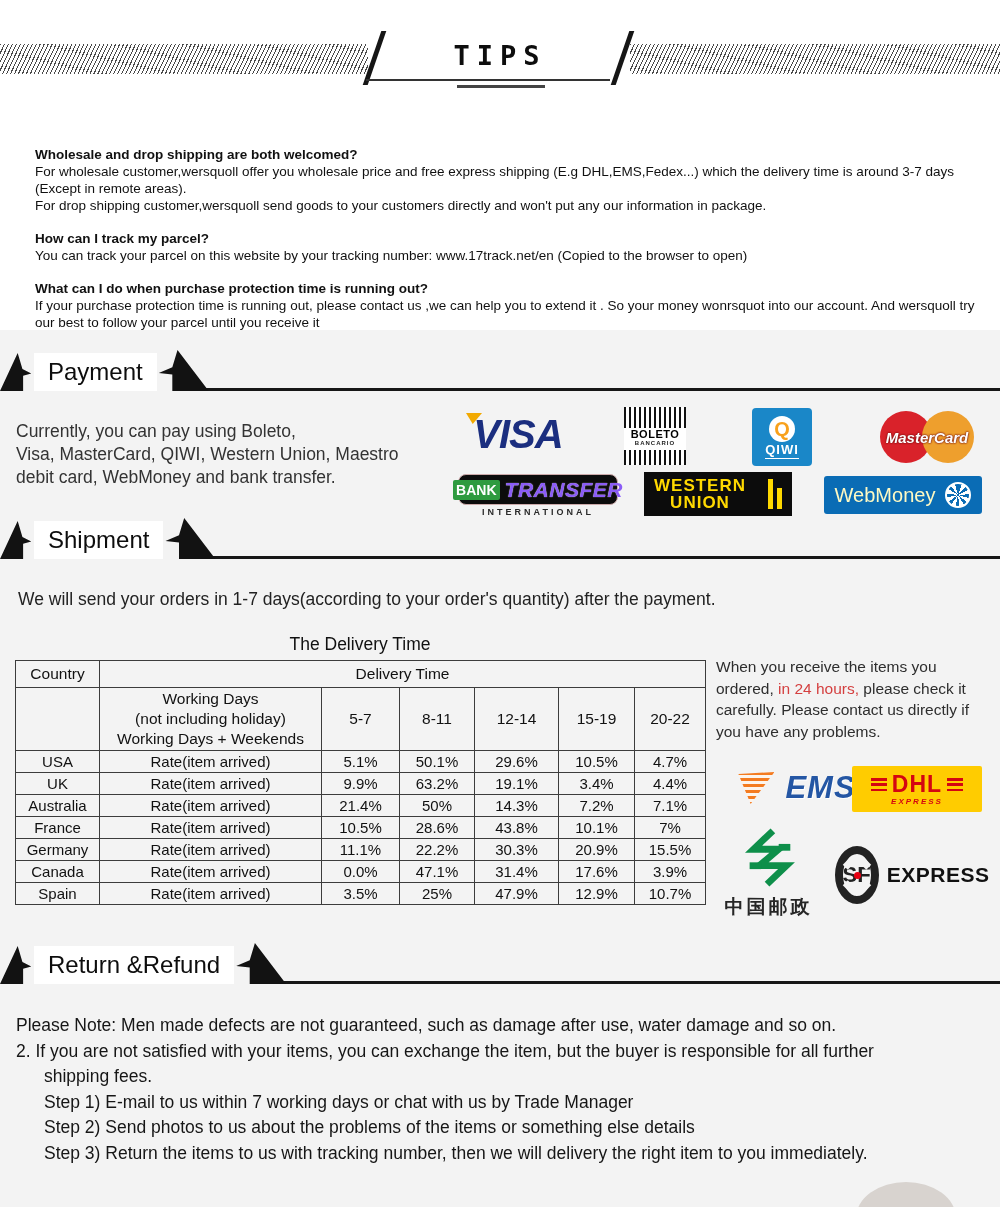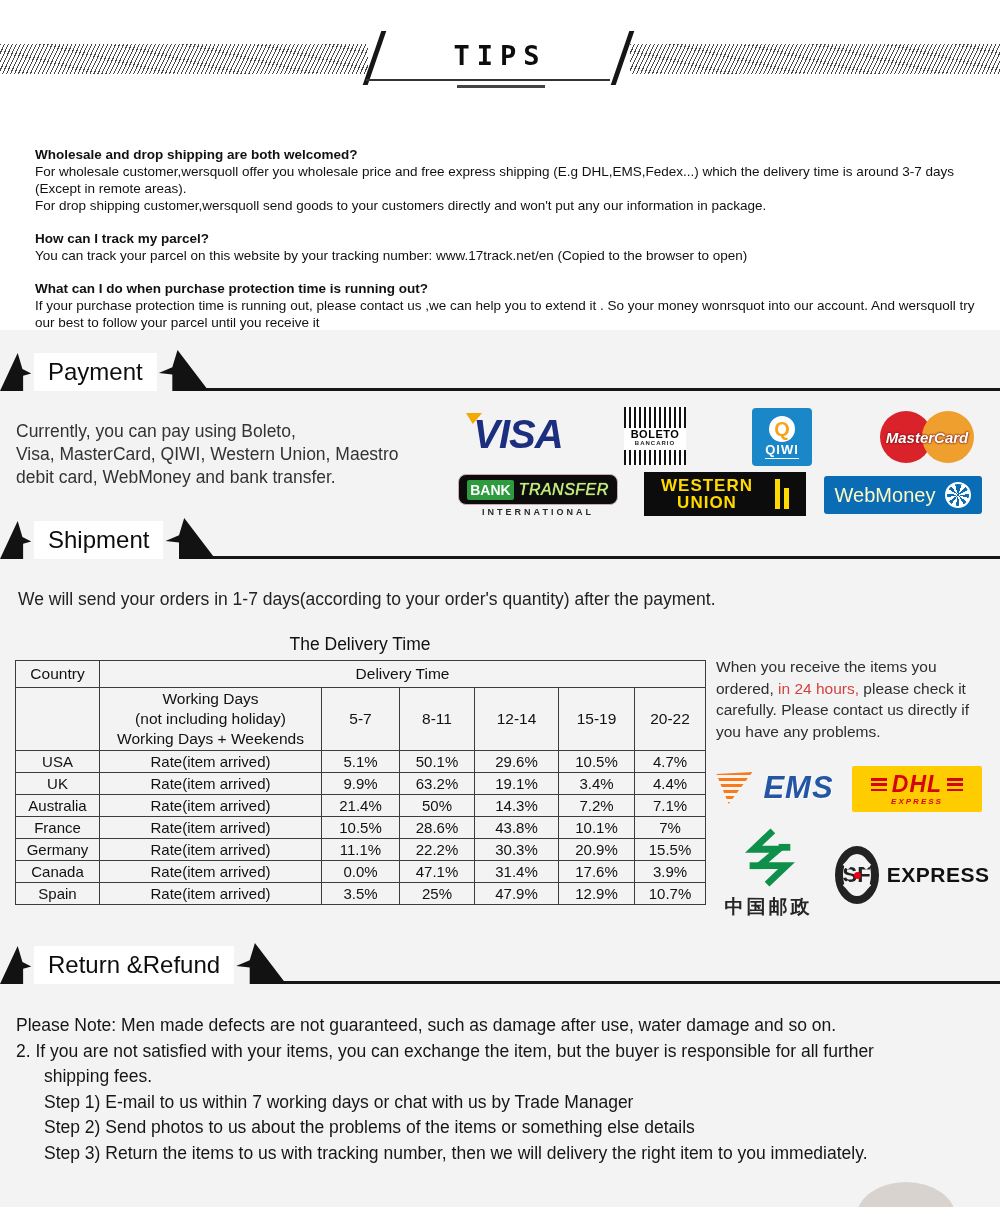--- a/index.html
+++ b/index.html
@@ -77,26 +77,26 @@
   .mc-red { left:0; background:#d9222a; }
   .mc-org { right:0; background:#ee9f2d; }
   .mc-word { position:relative; color:#fff; font-weight:bold; font-style:italic;
     font-size:15px; text-shadow:0 0 2px #7a1010, 0 0 2px #7a1010; }
   
   .bank { left:458px; top:474px; width:160px; height:44px; display:block; }
   .bank-box { height:29px; background:#0c0c0c; border-radius:8px; display:flex;
     align-items:center; justify-content:center; gap:5px; border:1px solid #caa; }
   .bank-w1 { color:#fff; background:#2e9b3f; padding:0 3px; font-weight:bold;
     font-size:14px; line-height:20px; border-radius:2px; }
-  .bank-w2 { color:#bef264; font-weight:normal; font-style:italic; font-size:16px;
+  .bank-w2 { color:#8b5cf6; font-weight:bold; font-style:italic; font-size:21px;
     letter-spacing:0.5px; text-shadow:0 0 1px #fff; }
   .bank-int { text-align:center; font-size:9px; font-weight:bold; letter-spacing:3px;
     color:#2a2a2a; margin-top:2px; }
   
-  .wu { left:644px; top:472px; width:162px; height:44px; background:#0c0c0c; gap:22px; }
+  .wu { left:644px; top:472px; width:148px; height:44px; background:#0c0c0c; gap:22px; }
   .wu-words { text-align:center; color:#ffd900; font-weight:bold; font-size:17px;
     line-height:17px; letter-spacing:1px; }
   .wu-bars { display:flex; gap:4px; align-items:flex-end; height:30px; }
   .wu-bar1 { width:5px; height:30px; background:#ffd900; }
   .wu-bar2 { width:5px; height:21px; background:#ffd900; }
   
   .wm { left:824px; top:476px; width:158px; height:38px; background:#0a6cb5;
     border-radius:3px; gap:10px; }
   .wm-word { color:#fef9c3; font-size:20px; }
   .wm-globe { width:26px; height:26px; border-radius:50%; background:#fff;
@@ -111,32 +111,32 @@
   table.dlv td { border:1.5px solid #3c3c3c; text-align:center; padding:0; overflow:hidden; }
   table.dlv .h1 td { height:26px; font-size:15.5px; }
   table.dlv .h2 td { height:62px; font-size:15.5px; }
   table.dlv .dr td { height:21px; }
   td.cell-left { text-align:left; padding-left:8px; }
   td.wd { text-align:left; padding-left:10px; white-space:pre-line; line-height:20px; font-size:15px; }
 
   .ship-note { left:716px; top:656px; width:282px; font-size:15.5px; line-height:21.5px; color:#2e2e2e; }
 
   
-  .ems { left:710px; top:768px; width:130px; height:40px; gap:11px; }
+  .ems { left:732px; top:768px; width:130px; height:40px; gap:11px; }
   .ems-flag { width:36px; height:32px;
     background:repeating-linear-gradient(180deg,#f47b20 0 3.5px,#fdf4ec 3.5px 6px);
     clip-path:polygon(0 6%, 100% 0, 34% 100%); }
   .ems-word { color:#2456a4; font-weight:bold; font-style:italic; font-size:31px;
     letter-spacing:1px; text-shadow:1px 1px 0 #fff; }
   .dhl { left:852px; top:766px; width:130px; height:46px; background:#ffcc00;
     border-radius:2px; flex-direction:column; }
   .dhl-row { display:flex; align-items:center; gap:5px; }
   .dhl-stripes { width:16px; height:13px;
     background:repeating-linear-gradient(180deg,#d40511 0 3px,transparent 3px 5.5px); }
-  .dhl-word { color:#d40511; font-weight:bold; font-style:italic; font-size:23px;
+  .dhl-word { color:#d40511; font-weight:bold; font-size:23px;
     letter-spacing:1px; line-height:23px; }
   .dhl-sub { color:#d40511; font-style:italic; font-size:8px; font-weight:bold;
     letter-spacing:2px; margin-top:1px; }
   .cpost { left:716px; top:826px; width:105px; height:94px; display:block; text-align:center; }
   .cpost-word { font-size:19px; font-weight:bold; color:#262626; letter-spacing:3px;
     margin-top:2px; }
   .sf { left:836px; top:842px; width:152px; height:66px; gap:8px; }
   .sf-ring { position:relative; width:58px; height:58px; border-radius:50%;
     border:8px solid #222; box-sizing:border-box; display:flex; align-items:center;
     justify-content:center; }

